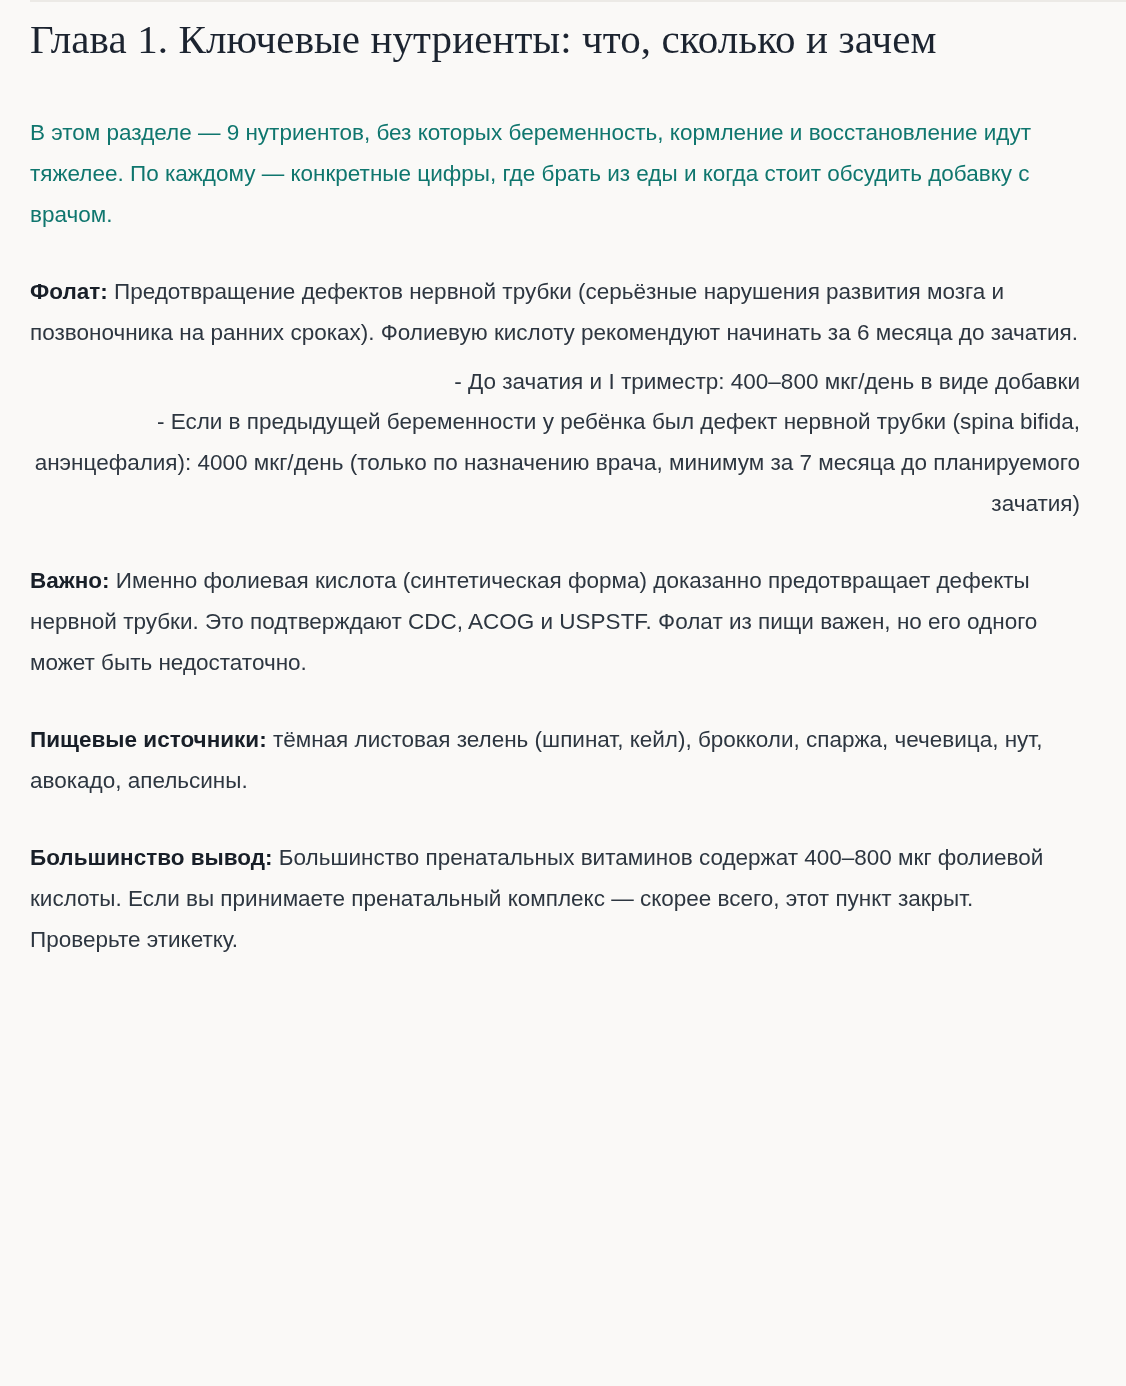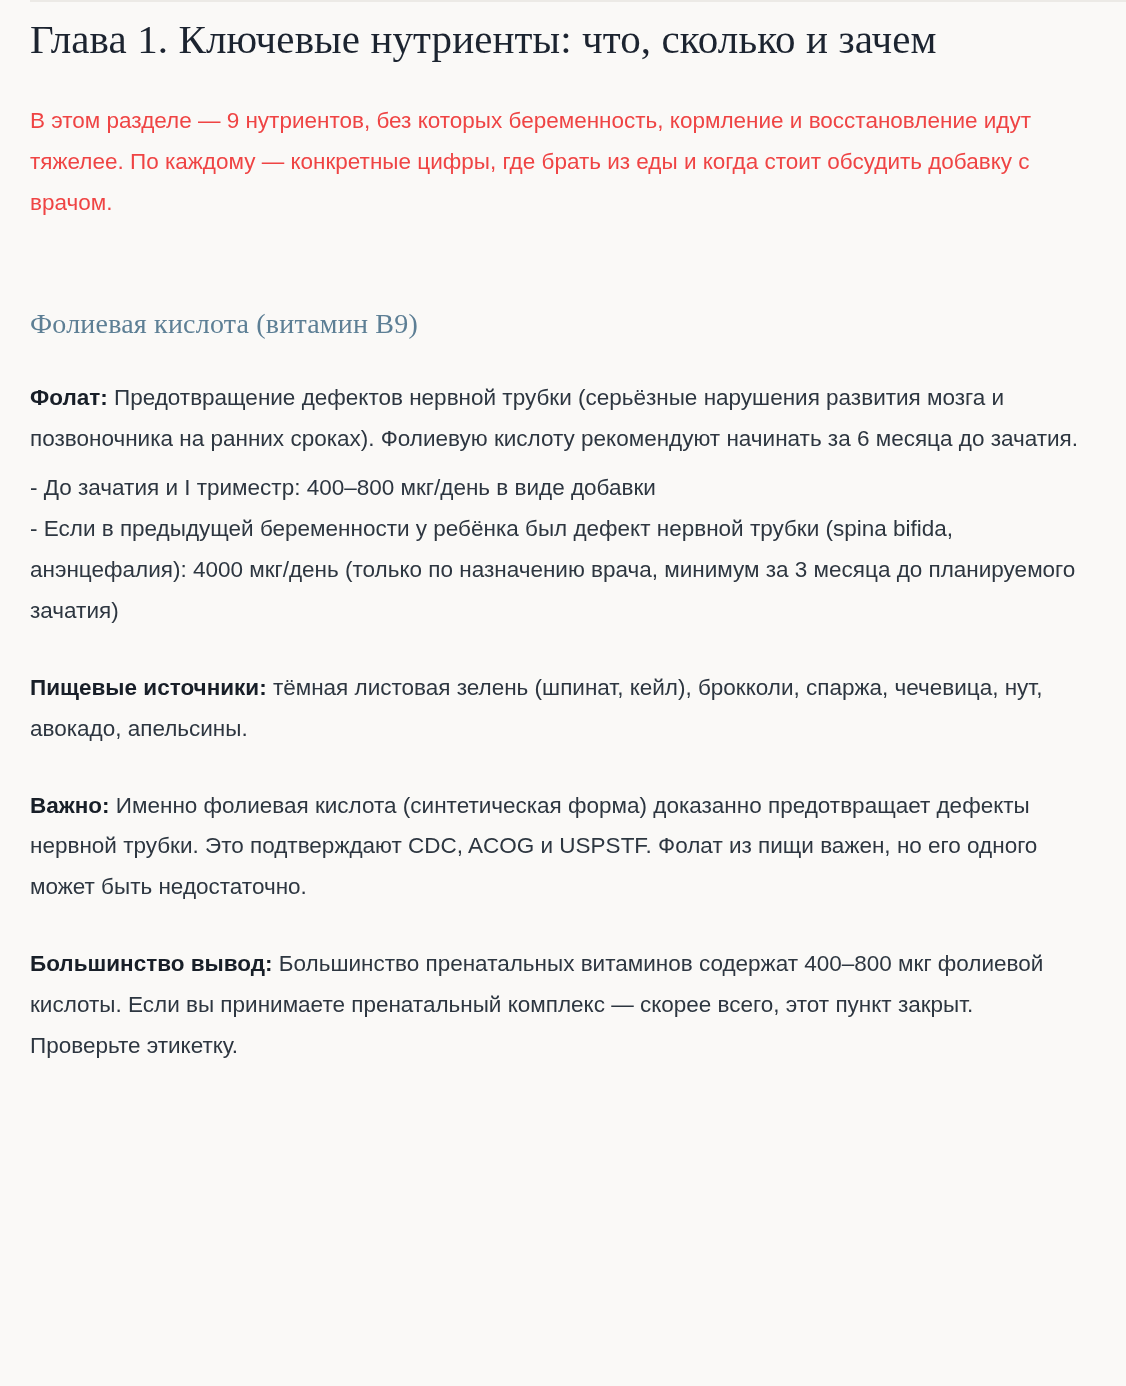--- a/index.html
+++ b/index.html
@@ -41,22 +41,22 @@
     color: #1c2430;
     letter-spacing: 0.1px;
     margin: 0;
     padding-top: 14px;
   }
 
   
   .intro {
     font-size: 22.5px;
     line-height: 1.82;
-    color: #ef4444;
-    margin: 36px 0 0 0;
+    color: #0f766e;
+    margin: 48px 0 0 0;
     max-width: 1060px;
   }
 
   
   .nutrient-heading {
     font-family: "Liberation Serif", "DejaVu Serif", serif;
     font-size: 28px;
     font-weight: 400;
     line-height: 1.3;
     color: #5d7f95;
@@ -84,20 +84,21 @@
     line-height: 1.82;
     font-weight: 700;
     color: #181f28;
     margin: 40px 0 0 0;
   }
 
   .dash-list {
     list-style: none;
     margin: 8px 0 0 0;
     padding: 0;
+    text-align: right;
   }
 
   .dash-list li {
     font-size: 22.5px;
     line-height: 1.82;
     color: #2d3640;
     margin: 0;
     max-width: 1055px;
   }
 </style>
@@ -105,37 +106,36 @@
 <body>
 
 <div class="page">
 
   <div class="top-rule"></div>
 
   <h1 class="chapter-title">Глава 1. Ключевые нутриенты: что, сколько и зачем</h1>
 
   <p class="intro">В этом разделе — 9 нутриентов, без которых беременность, кормление и восстановление идут тяжелее. По каждому — конкретные цифры, где брать из еды и когда стоит обсудить добавку с врачом.</p>
 
-  <h2 class="nutrient-heading">Фолиевая кислота (витамин B9)</h2>
 
   <p class="block">
     <span class="label">Фолат:</span><span> Предотвращение дефектов нервной трубки (серьёзные нарушения развития мозга и позвоночника на ранних сроках). Фолиевую кислоту рекомендуют начинать за 6 месяца до зачатия.</span>
   </p>
 
 
   <ul class="dash-list">
     <li>- До зачатия и I триместр: 400–800 мкг/день в виде добавки</li>
-    <li>- Если в предыдущей беременности у ребёнка был дефект нервной трубки (spina bifida, анэнцефалия): 4000 мкг/день (только по назначению врача, минимум за 3 месяца до планируемого зачатия)</li>
+    <li>- Если в предыдущей беременности у ребёнка был дефект нервной трубки (spina bifida, анэнцефалия): 4000 мкг/день (только по назначению врача, минимум за 7 месяца до планируемого зачатия)</li>
   </ul>
 
   <p class="block">
-    <span class="label">Пищевые источники:</span><span> тёмная листовая зелень (шпинат, кейл), брокколи, спаржа, чечевица, нут, авокадо, апельсины.</span>
+    <span class="label">Важно:</span><span> Именно фолиевая кислота (синтетическая форма) доказанно предотвращает дефекты нервной трубки. Это подтверждают CDC, ACOG и USPSTF. Фолат из пищи важен, но его одного может быть недостаточно.</span>
   </p>
 
   <p class="block">
-    <span class="label">Важно:</span><span> Именно фолиевая кислота (синтетическая форма) доказанно предотвращает дефекты нервной трубки. Это подтверждают CDC, ACOG и USPSTF. Фолат из пищи важен, но его одного может быть недостаточно.</span>
+    <span class="label">Пищевые источники:</span><span> тёмная листовая зелень (шпинат, кейл), брокколи, спаржа, чечевица, нут, авокадо, апельсины.</span>
   </p>
 
   <p class="block">
     <span class="label">Большинство вывод:</span><span> Большинство пренатальных витаминов содержат 400–800 мкг фолиевой кислоты. Если вы принимаете пренатальный комплекс — скорее всего, этот пункт закрыт. Проверьте этикетку.</span>
   </p>
 
 </div>
 
 </body></html>

